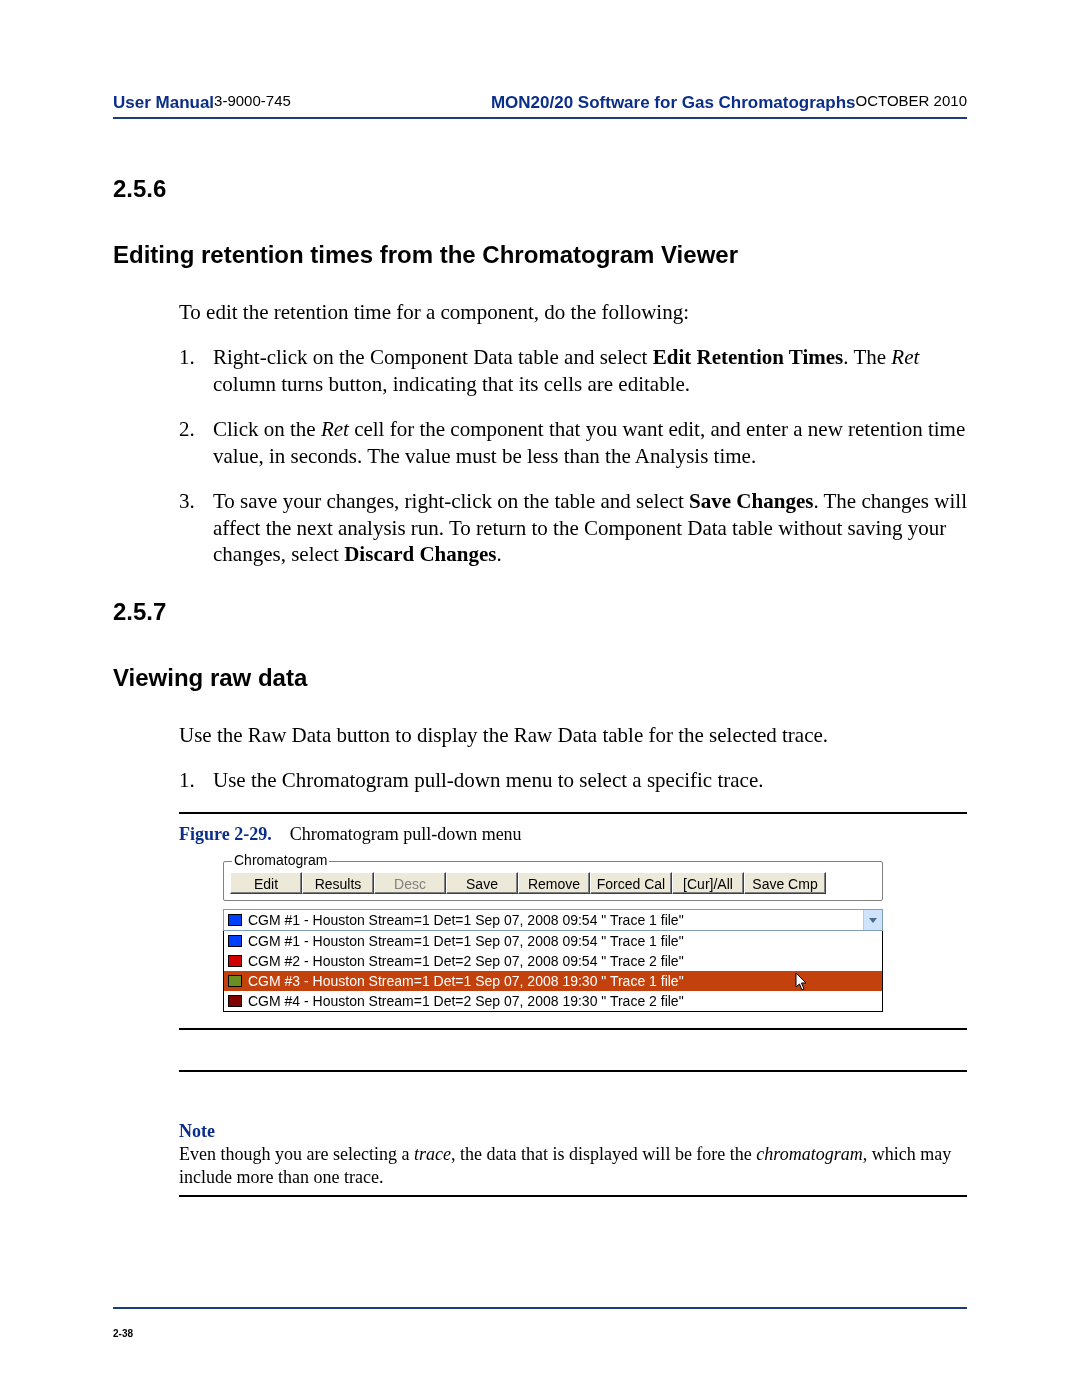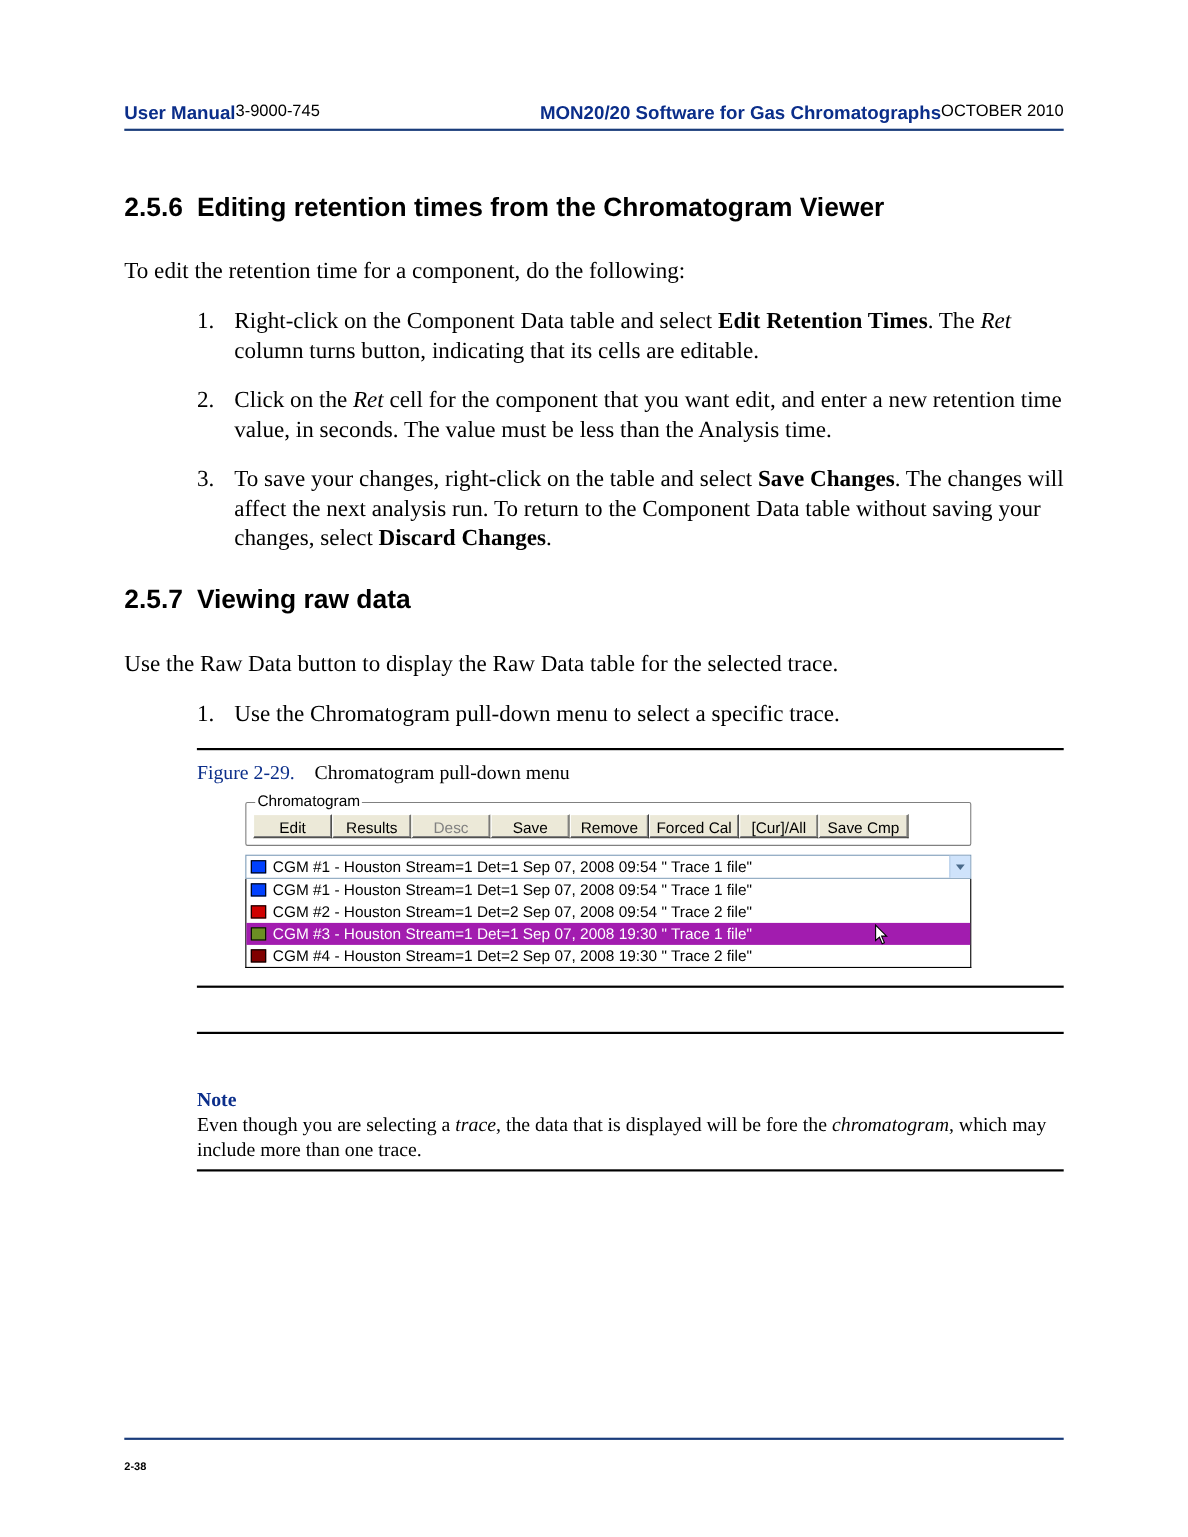--- a/index.html
+++ b/index.html
@@ -39,26 +39,28 @@
     font-family: Arial, Helvetica, sans-serif;
     font-size: 15px;
     color: #000;
   }
   .section-title {
     font-family: Arial, Helvetica, sans-serif;
     font-weight: bold;
     font-size: 24px;
     margin-top: 56px;
     display: flex;
+    flex-direction: column;
   }
   .section-title .secnum {
     width: 66px;
     flex: 0 0 66px;
   }
   .body-block {
+    margin-left: 66px;
     margin-top: 30px;
     font-size: 21px;
     line-height: 1.28;
     font-family: "Century Schoolbook", "New Century Schoolbook", "Times New Roman", serif;
   }
   .ol {
     margin-left: 66px;
     margin-top: 18px;
     font-size: 21px;
     line-height: 1.28;
@@ -81,21 +83,21 @@
     margin: 0;
   }
   .fig-caption {
     margin-left: 66px;
     margin-top: 10px;
     font-size: 18px;
     font-family: "Century Schoolbook", "New Century Schoolbook", "Times New Roman", serif;
   }
   .fig-caption .fig-label {
     color: #0b2e8a;
-    font-weight: normal;
+    font-weight: bold;
   }
   
   .chrom-widget {
     margin: 16px 66px 16px 110px;
     width: 660px;
     font-family: "MS Sans Serif", Arial, sans-serif;
     font-size: 14px;
     color: #000;
   }
   .chrom-fieldset {
@@ -167,21 +169,21 @@
     background: #fff;
   }
   .dl-item {
     padding: 2px 4px;
     display: flex;
     align-items: center;
     gap: 6px;
     position: relative;
   }
   .dl-item.selected {
-    background: #a21caf;
+    background: #c2410c;
     color: #fff;
   }
   .swatch {
     width: 12px;
     height: 10px;
     border: 1px solid #000;
     flex: 0 0 12px;
   }
   .cursor-icon {
     position: absolute;

